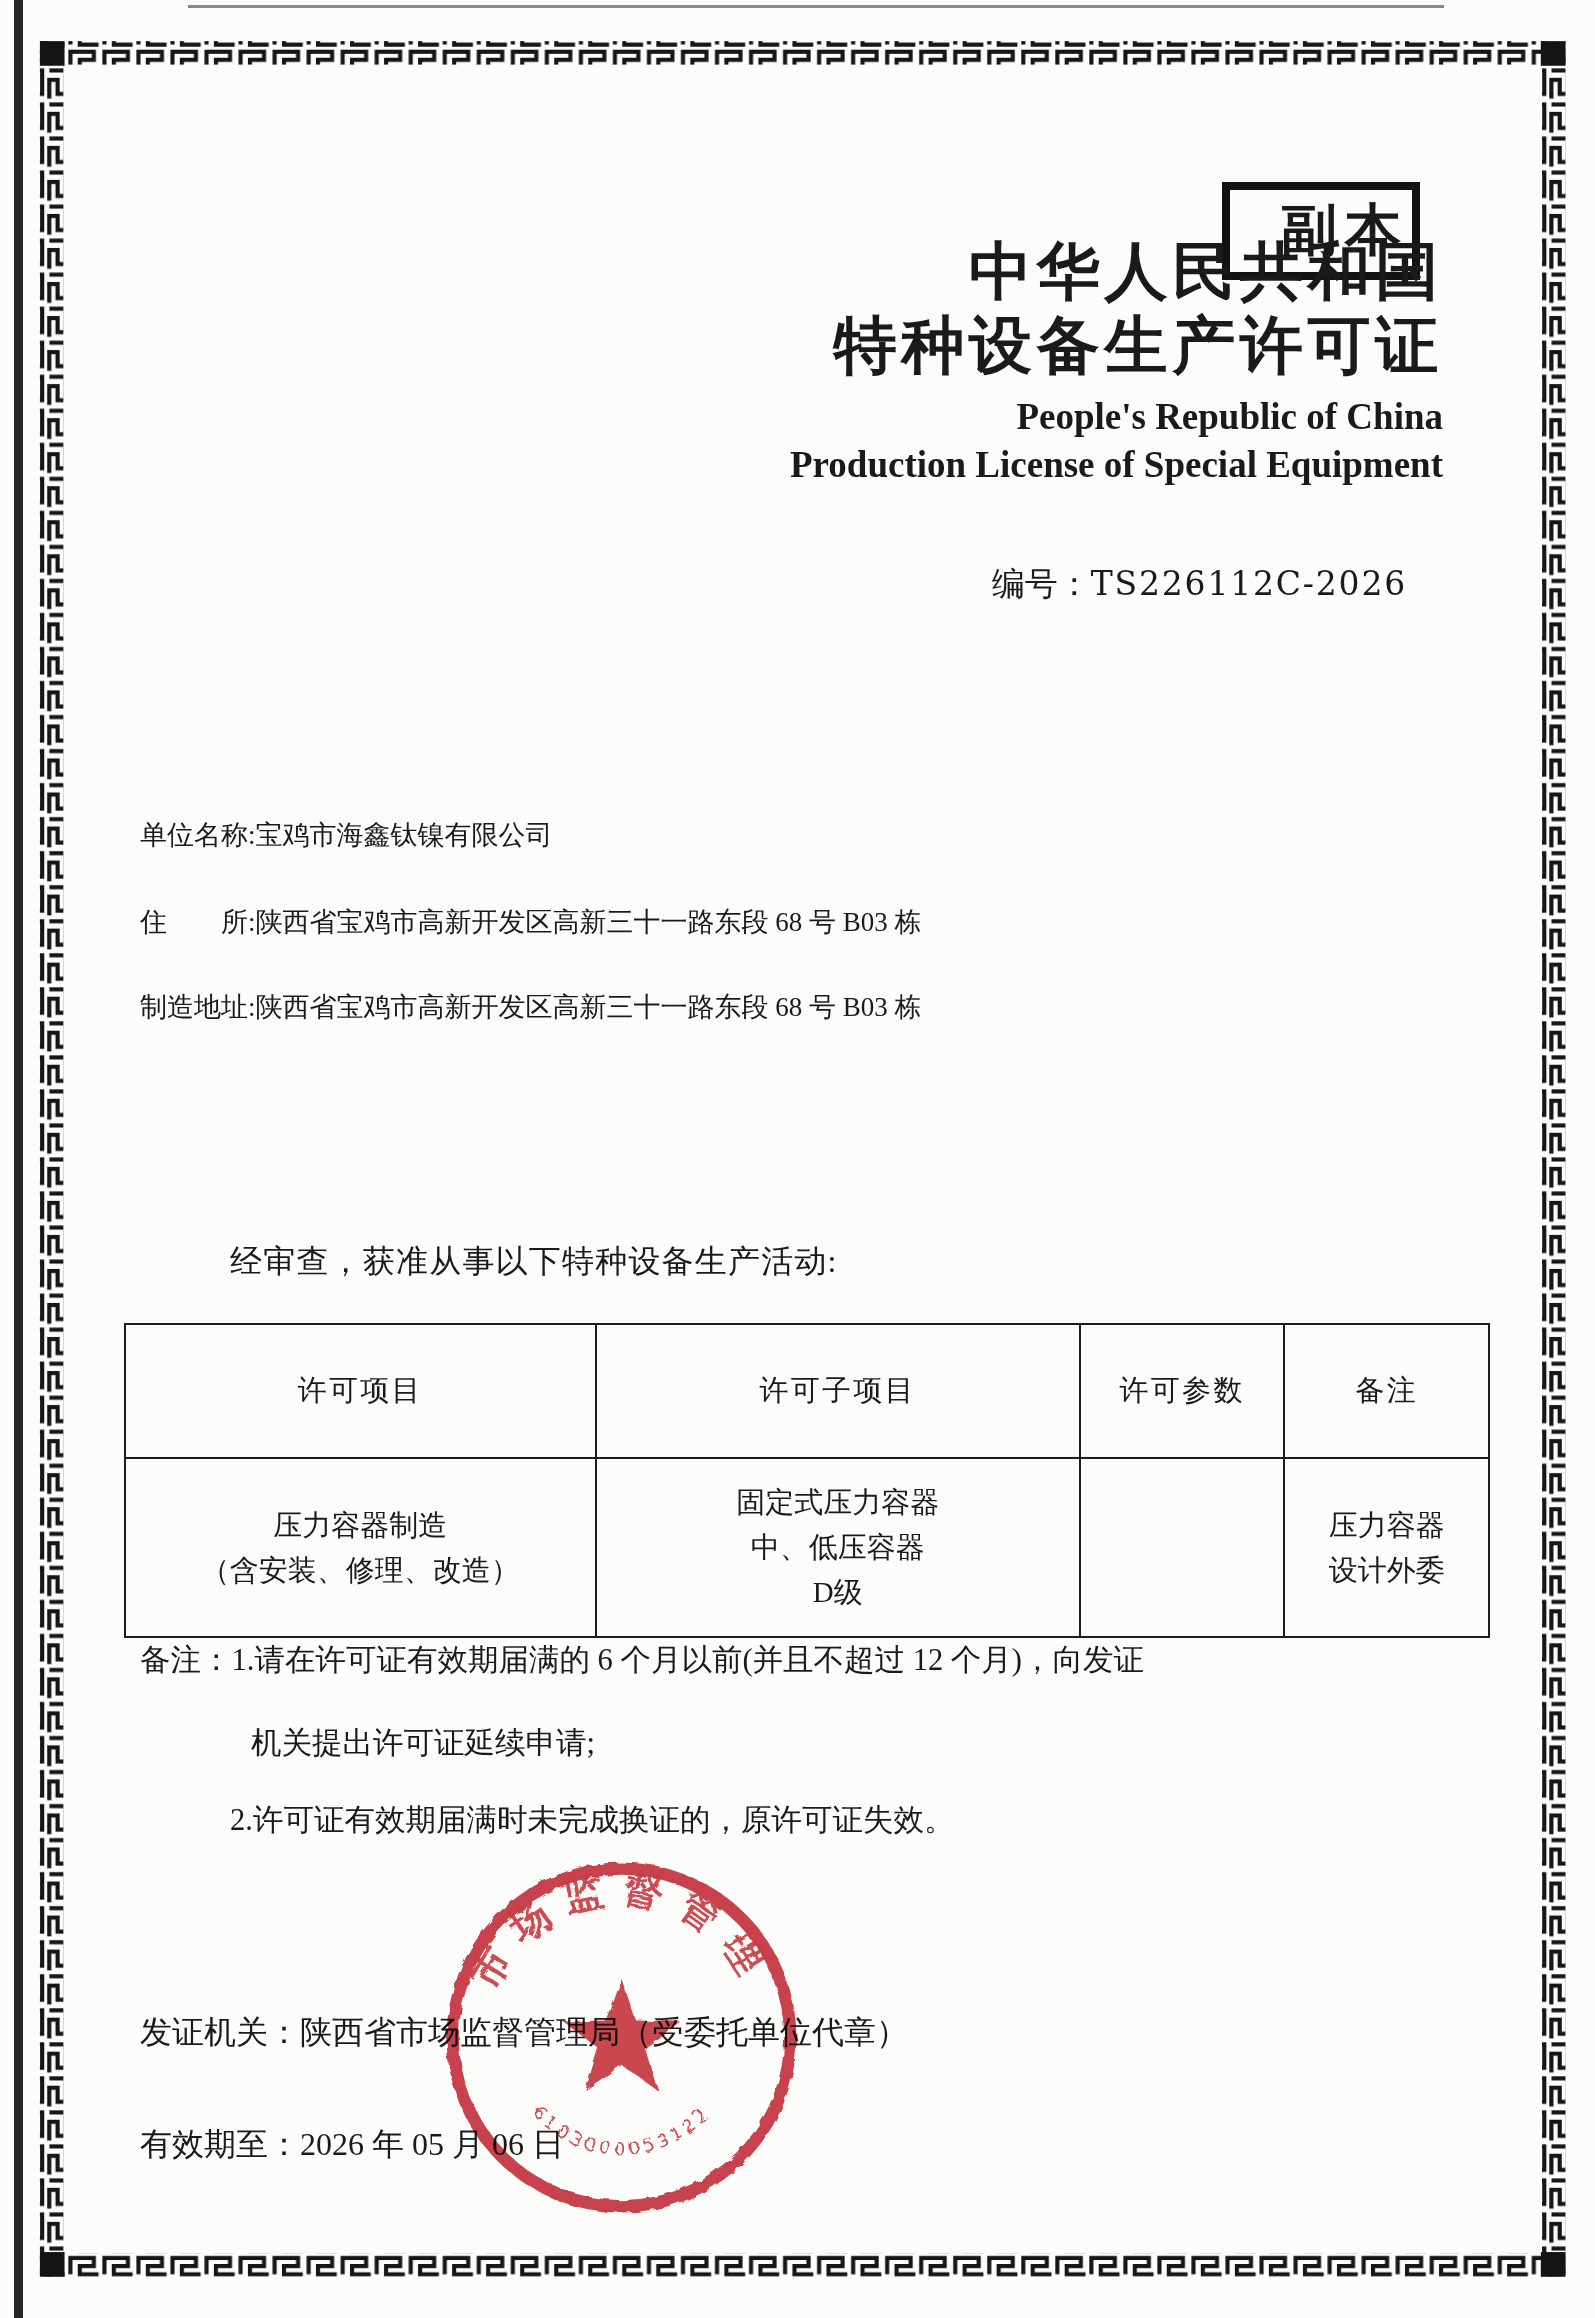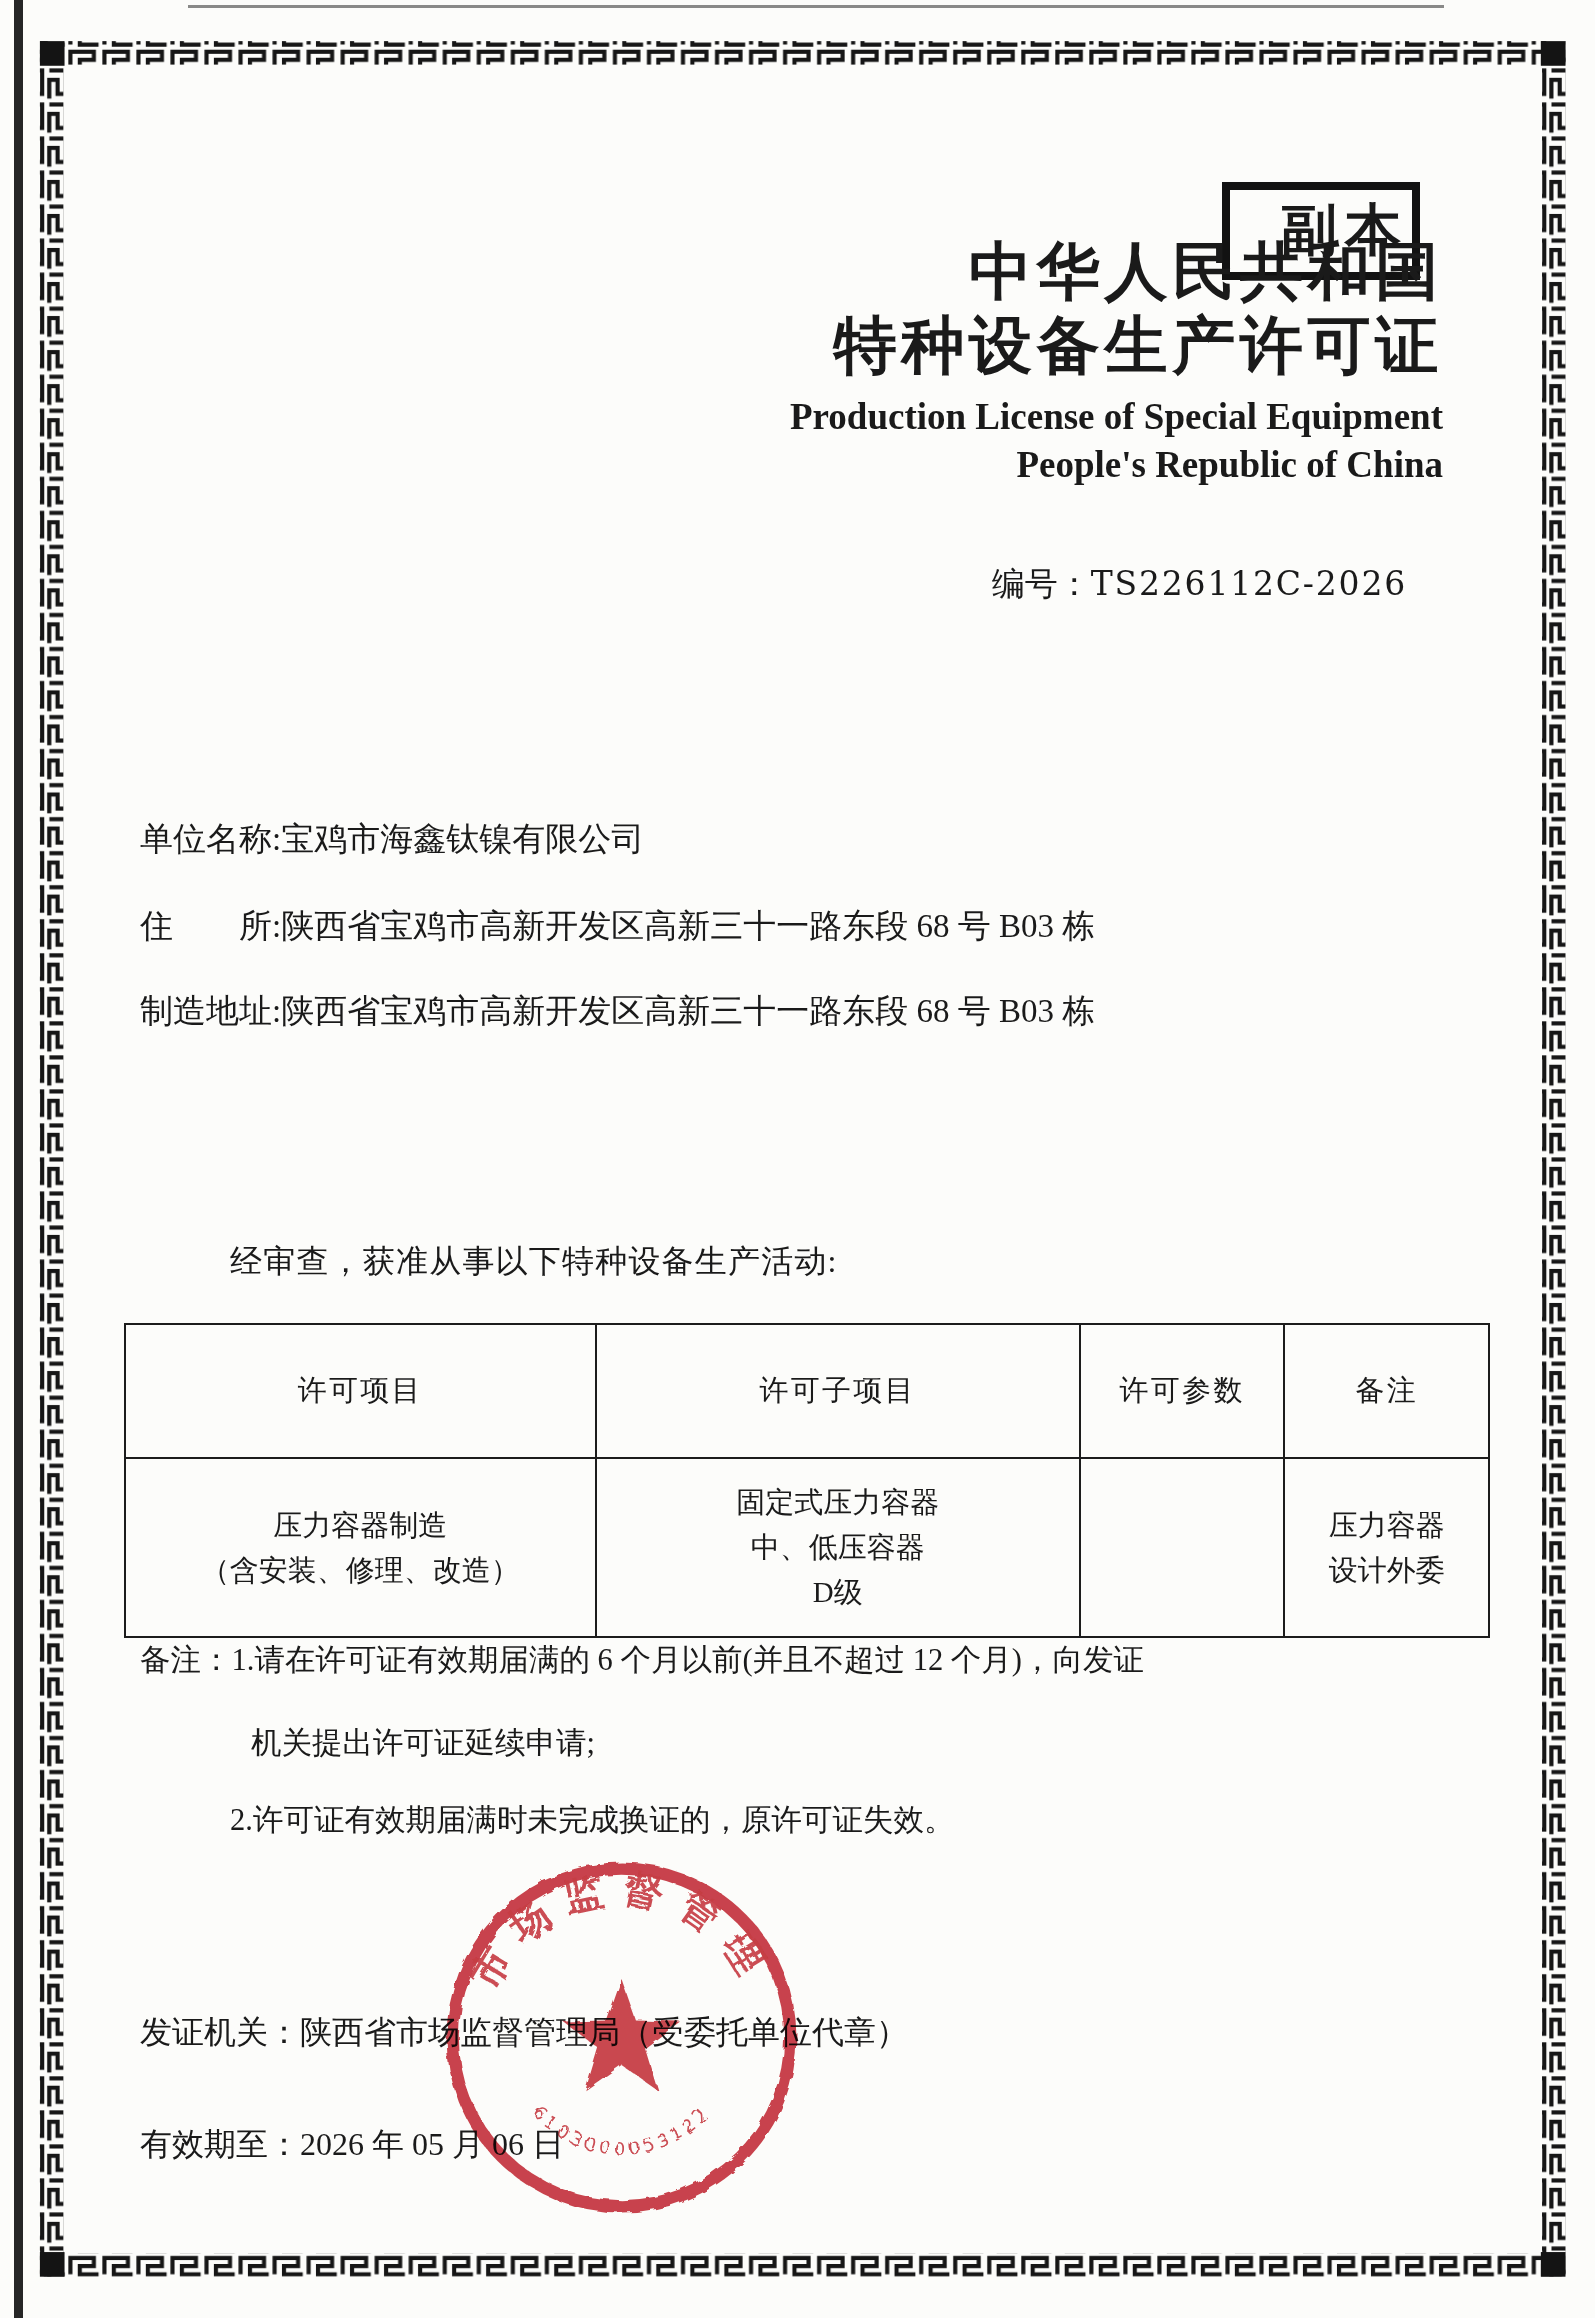--- a/index.html
+++ b/index.html
@@ -32,21 +32,21 @@
   .title-en{
     margin-top:10.6px;
     font-family:"Liberation Serif","DejaVu Serif",serif;
     font-weight:700;font-size:37px;line-height:1.3;
   }
   
   .serial{right:189px;top:562px;font-size:33px;}
   .serial .label{font-family:Liberation Serif, serif;}
   .serial .value{font-family:"DejaVu Serif","Liberation Serif",serif;letter-spacing:1.8px;}
   
-  .field{left:140px;font-size:33px;white-space:nowrap;}
+  .field{left:140px;font-size:27px;white-space:nowrap;}
   .f0{top:817px;} .f1{top:904px;} .f2{top:989px;}
   
   .intro{left:230px;top:1240px;font-size:32px;letter-spacing:1.2px;}
   
   table.license{
     left:124px;top:1315px;width:1366px;
     border-collapse:collapse;table-layout:fixed;
     font-size:29px;text-align:center;margin-top:8px;
   }
   table.license,table.license th,table.license td{border:2.9px solid #1c1c1c;}
@@ -93,22 +93,22 @@
   <div class="abs scan-top"></div>
 
   <div class="abs badge">
     <span>副本</span>
   </div>
 
   <div class="abs title-block">
     <div class="title-cn">中华人民共和国</div>
     <div class="title-cn">特种设备生产许可证</div>
     <div class="title-en">
+      <div>People's Republic of China</div>
       <div>Production License of Special Equipment</div>
-      <div>People's Republic of China</div>
     </div>
   </div>
 
   <div class="abs serial">
     <span class="label">编号：</span><span class="value">TS226112C-2026</span>
   </div>
 
   <div class="abs field f0">
     <span>单位名称:</span><span>宝鸡市海鑫钛镍有限公司</span>
   </div>

